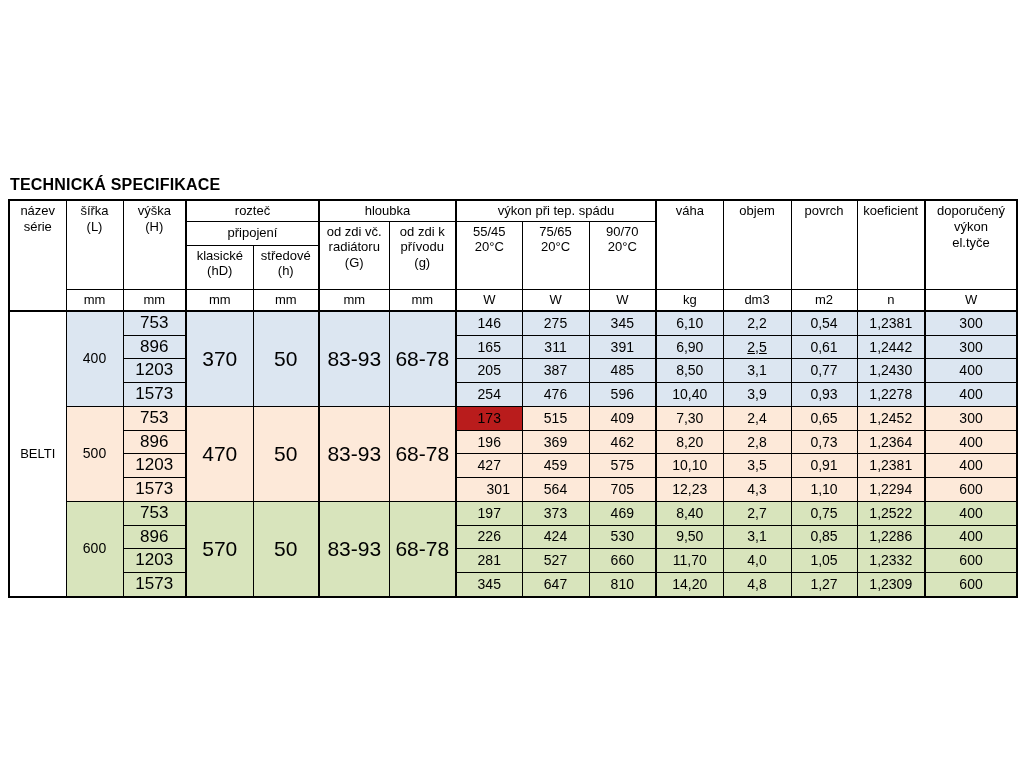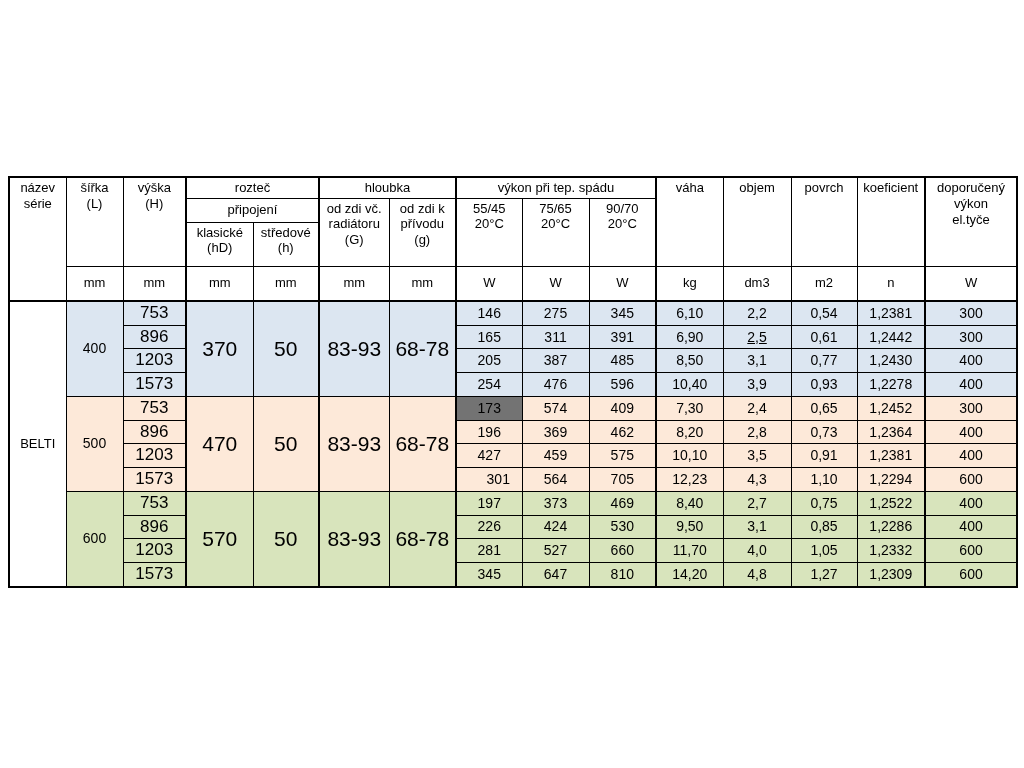--- a/index.html
+++ b/index.html
@@ -29,35 +29,36 @@
     text-align: center;
     font-weight: normal;
     line-height: 1.22;
     overflow: hidden;
   }
   thead th { font-size: 13px; vertical-align: middle; background: #fff; }
   thead th.vtop { vertical-align: top; padding-top: 2px; }
   tr.r1 { height: 21px; }
   tr.r2 { height: 24px; }
   tr.r3 { height: 44px; }
-  tr.r4 { height: 35px; }
+  tr.r4 { height: 22px; }
   tr.r4 th { font-size: 13px; vertical-align: middle; }
   tbody tr { height: 23px; }
   tbody td { font-size: 14px; vertical-align: middle; }
   td.serie { font-weight: bold; font-size: 13px; background: #ffffff; border-radius: 21px; }
   td.vyska { font-size: 17px; }
   td.big { font-size: 21px; }
   .bl2 { border-left: 2px solid #000 !important; }
   thead { border-bottom: 2px solid #000; }
   tr.r4 th { border-bottom: 2px solid #000; }
 </style>
 </head>
 <body>
 
 <div class="page">
+  <div class="title">TECHNICKÁ SPECIFIKACE</div>
 
   <table class="spec">
     <colgroup>
       <col style="width:57px">
         <col style="width:57px">
         <col style="width:63px">
       <col style="width:67px">
         <col style="width:66px">
         <col style="width:70px">
       <col style="width:67px">
@@ -164,22 +165,22 @@
           <td style="background-color: rgb(220, 230, 241);">1,2278</td>
           <td class="bl2" style="background-color: rgb(220, 230, 241);">400</td>
         </tr>
         <tr class="data-row">
           <td rowspan="4" style="background-color: rgb(253, 233, 217);">500</td>
           <td class="vyska" style="background-color: rgb(253, 233, 217);">753</td>
           <td rowspan="4" class="big bl2" style="background-color: rgb(253, 233, 217);">470</td>
           <td rowspan="4" class="big" style="background-color: rgb(253, 233, 217);">50</td>
           <td rowspan="4" class="big bl2" style="background-color: rgb(253, 233, 217);">83-93</td>
           <td rowspan="4" class="big" style="background-color: rgb(253, 233, 217);">68-78</td>
-          <td class="bl2" style="background-color: #737373;">173</td>
-          <td style="background-color: rgb(253, 233, 217);">574</td>
+          <td class="bl2" style="background-color: #b91c1c;">173</td>
+          <td style="background-color: rgb(253, 233, 217);">515</td>
           <td style="background-color: rgb(253, 233, 217);">409</td>
           <td class="bl2" style="background-color: rgb(253, 233, 217);">7,30</td>
           <td style="background-color: rgb(253, 233, 217);">2,4</td>
           <td style="background-color: rgb(253, 233, 217);">0,65</td>
           <td style="background-color: rgb(253, 233, 217);">1,2452</td>
           <td class="bl2" style="background-color: rgb(253, 233, 217);">300</td>
         </tr>
         <tr class="data-row">
           <td class="vyska" style="background-color: rgb(253, 233, 217);">896</td>
           <td class="bl2" style="background-color: rgb(253, 233, 217);">196</td>

